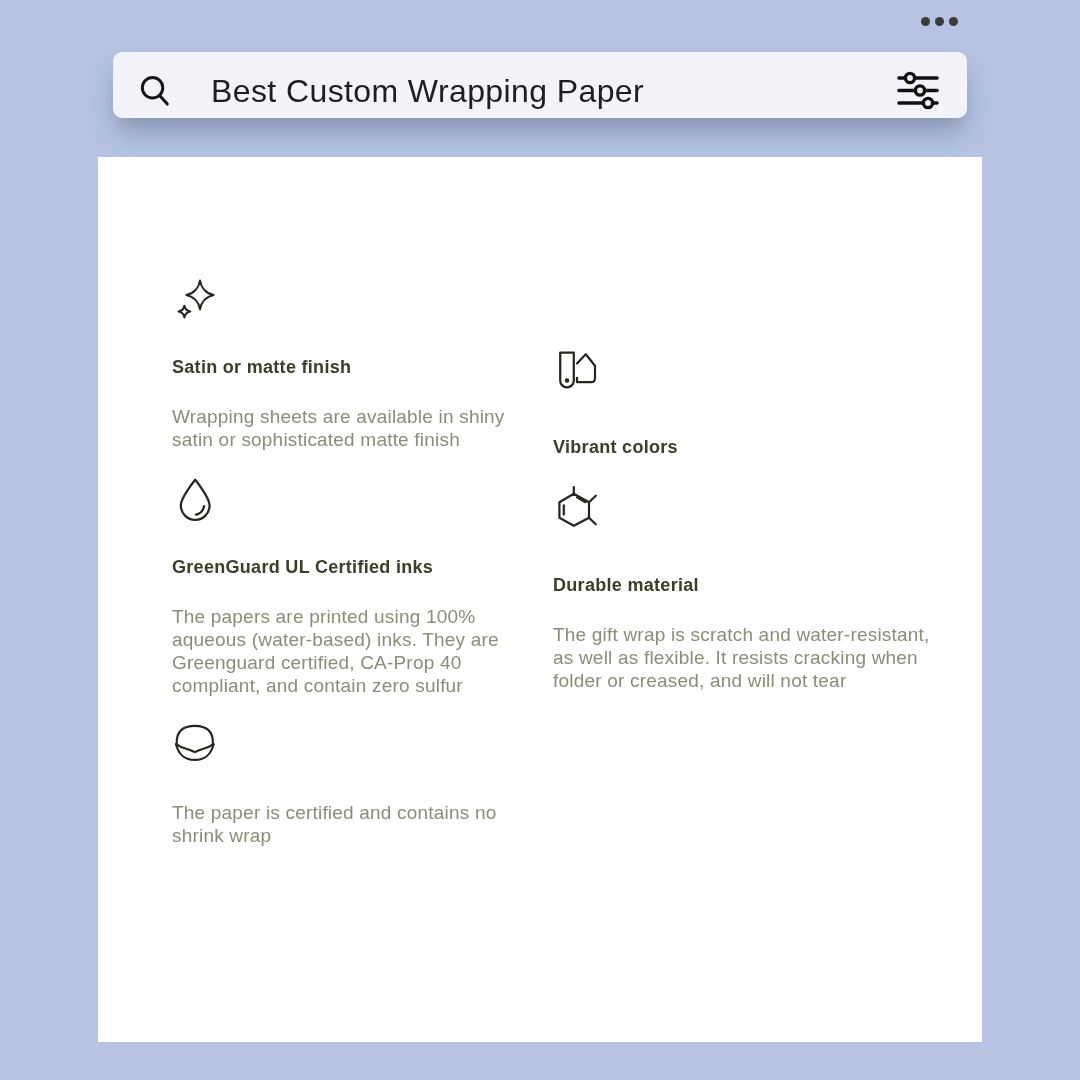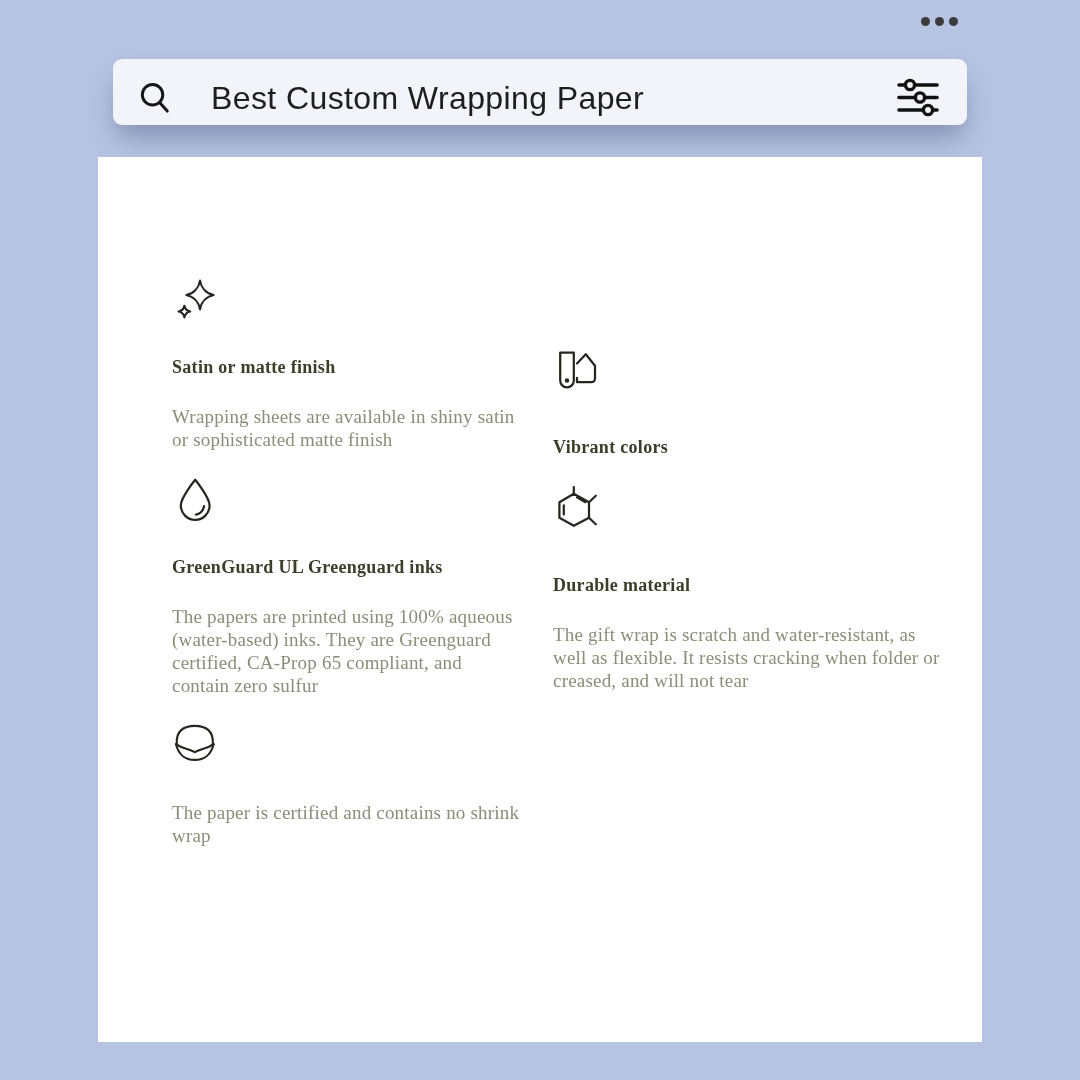--- a/index.html
+++ b/index.html
@@ -14,39 +14,38 @@
   .menu-dots{
     position:absolute;top:17px;right:122px;
     display:flex;gap:5px;cursor:pointer;
   }
   .menu-dots span{
     width:9px;height:9px;border-radius:50%;background:#3b3b3b;display:block;
   }
 
   
   .search-bar{
-    position:absolute;left:113px;top:59px;width:854px;height:66px;
+    position:absolute;left:113px;top:52px;width:854px;height:66px;
     background:#f2f4f9;border-radius:9px;
     display:flex;align-items:center;box-sizing:border-box;
     padding:12px 26px 0 24px;
     box-shadow:0 16px 26px -4px rgba(72,85,122,0.45);
   }
   .search-glass{flex:0 0 auto;display:block;}
   .search-text{
     margin-left:38px;
     font-size:32px;font-weight:300;letter-spacing:0.4px;color:#1e1e1e;
     white-space:nowrap;flex:1 1 auto;
   }
   .filter-btn{flex:0 0 auto;display:block;cursor:pointer;}
 
   
   .card{
     position:absolute;left:98px;top:157px;width:884px;height:885px;
     background:#ffffff;
-    font-family:Liberation Serif, serif;
   }
   .col{position:absolute;}
   .col-left{left:74px;top:118px;width:350px;}
   .col-right{left:455px;top:190px;width:392px;}
 
   .feature-icon{width:48px;height:48px;margin-bottom:32px;display:block;}
   .col-right .feature-icon{margin-bottom:40px;}
   .feature h3{
     margin:0 0 26px 0;
     font-size:18px;line-height:24px;font-weight:bold;
@@ -105,22 +104,22 @@
         </svg>
         <h3>Satin or matte finish</h3>
         <p>Wrapping sheets are available in shiny satin or sophisticated matte finish</p>
       </div>
 
       <div class="feature">
         <svg class="feature-icon ic" viewBox="0 0 60 60" stroke-width="2.8">
           <path d="M29,6 C29,6 47,28 47,38 C47,48 39,56 29,56 C19,56 11,48 11,38 C11,28 29,6 29,6 Z"></path>
           <path d="M40,39 C39,44.5 35,48.5 30,49.6"></path>
         </svg>
-        <h3>GreenGuard UL Greenguard inks</h3>
-        <p>The papers are printed using 100% aqueous (water-based) inks. They are Greenguard certified, CA-Prop 65 compliant, and contain zero sulfur</p>
+        <h3>GreenGuard UL Certified inks</h3>
+        <p>The papers are printed using 100% aqueous (water-based) inks. They are Greenguard certified, CA-Prop 40 compliant, and contain zero sulfur</p>
       </div>
 
       <div class="feature">
         <svg class="feature-icon ic" viewBox="0 0 60 60" stroke-width="2.7">
           <path d="M6,28 C5,13 14,6 28.5,6 C43,6 52,13 51,28"></path>
           <path d="M5,29 C9,44 17,48.5 28.5,48.5 C40,48.5 48,44 52,29"></path>
           <path d="M5,29 C13,35 21,34 28.5,39 C36,34 44,35 52,29"></path>
         </svg>
         <p>The paper is certified and contains no shrink wrap</p>
       </div>

